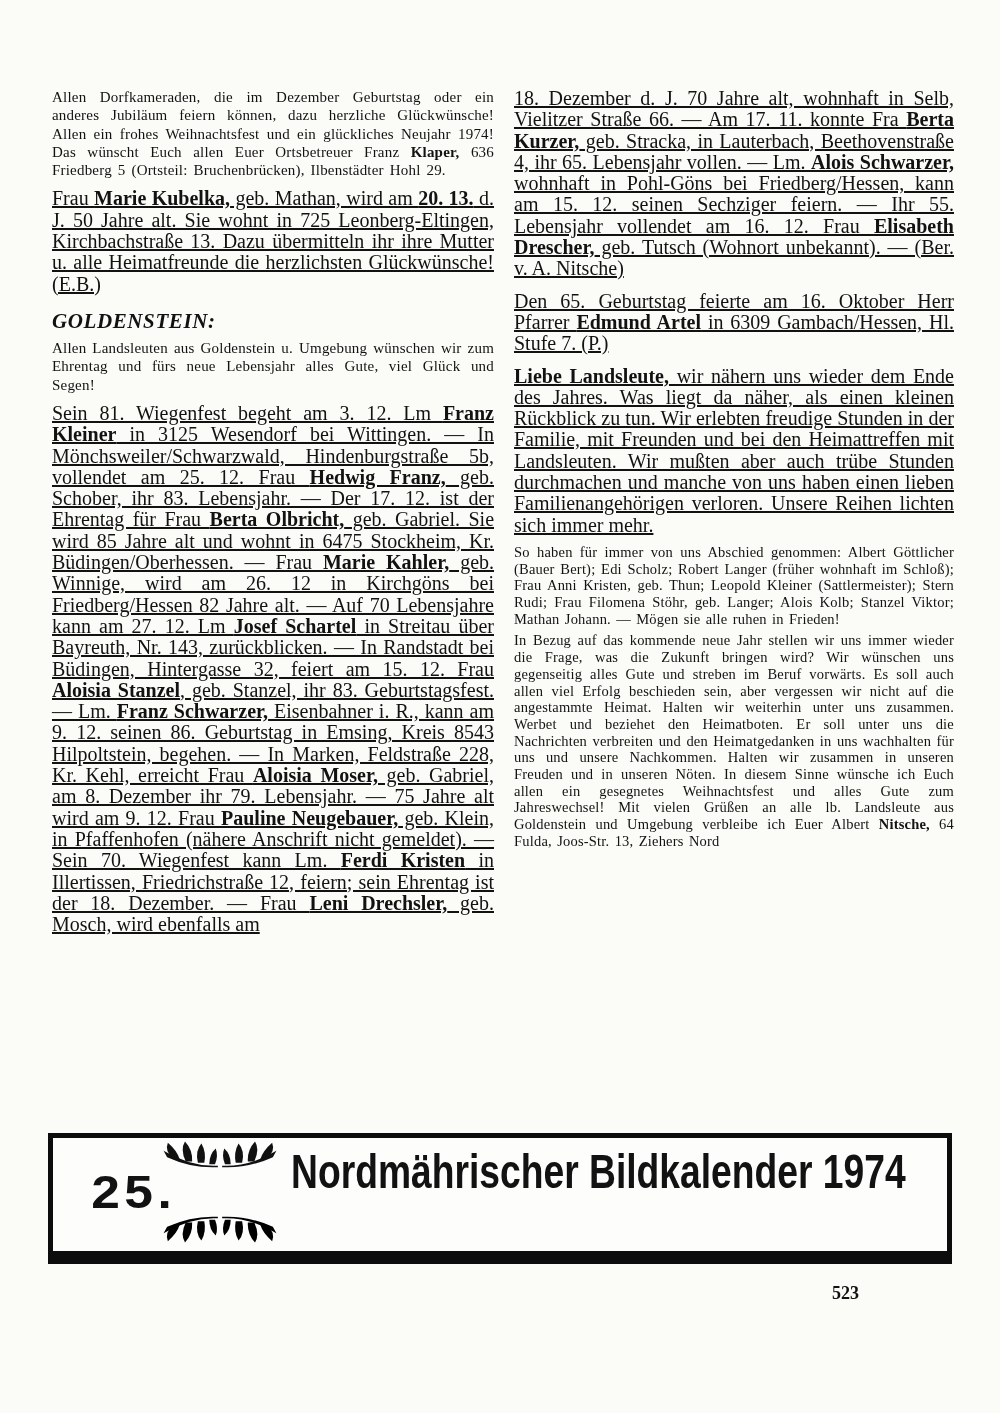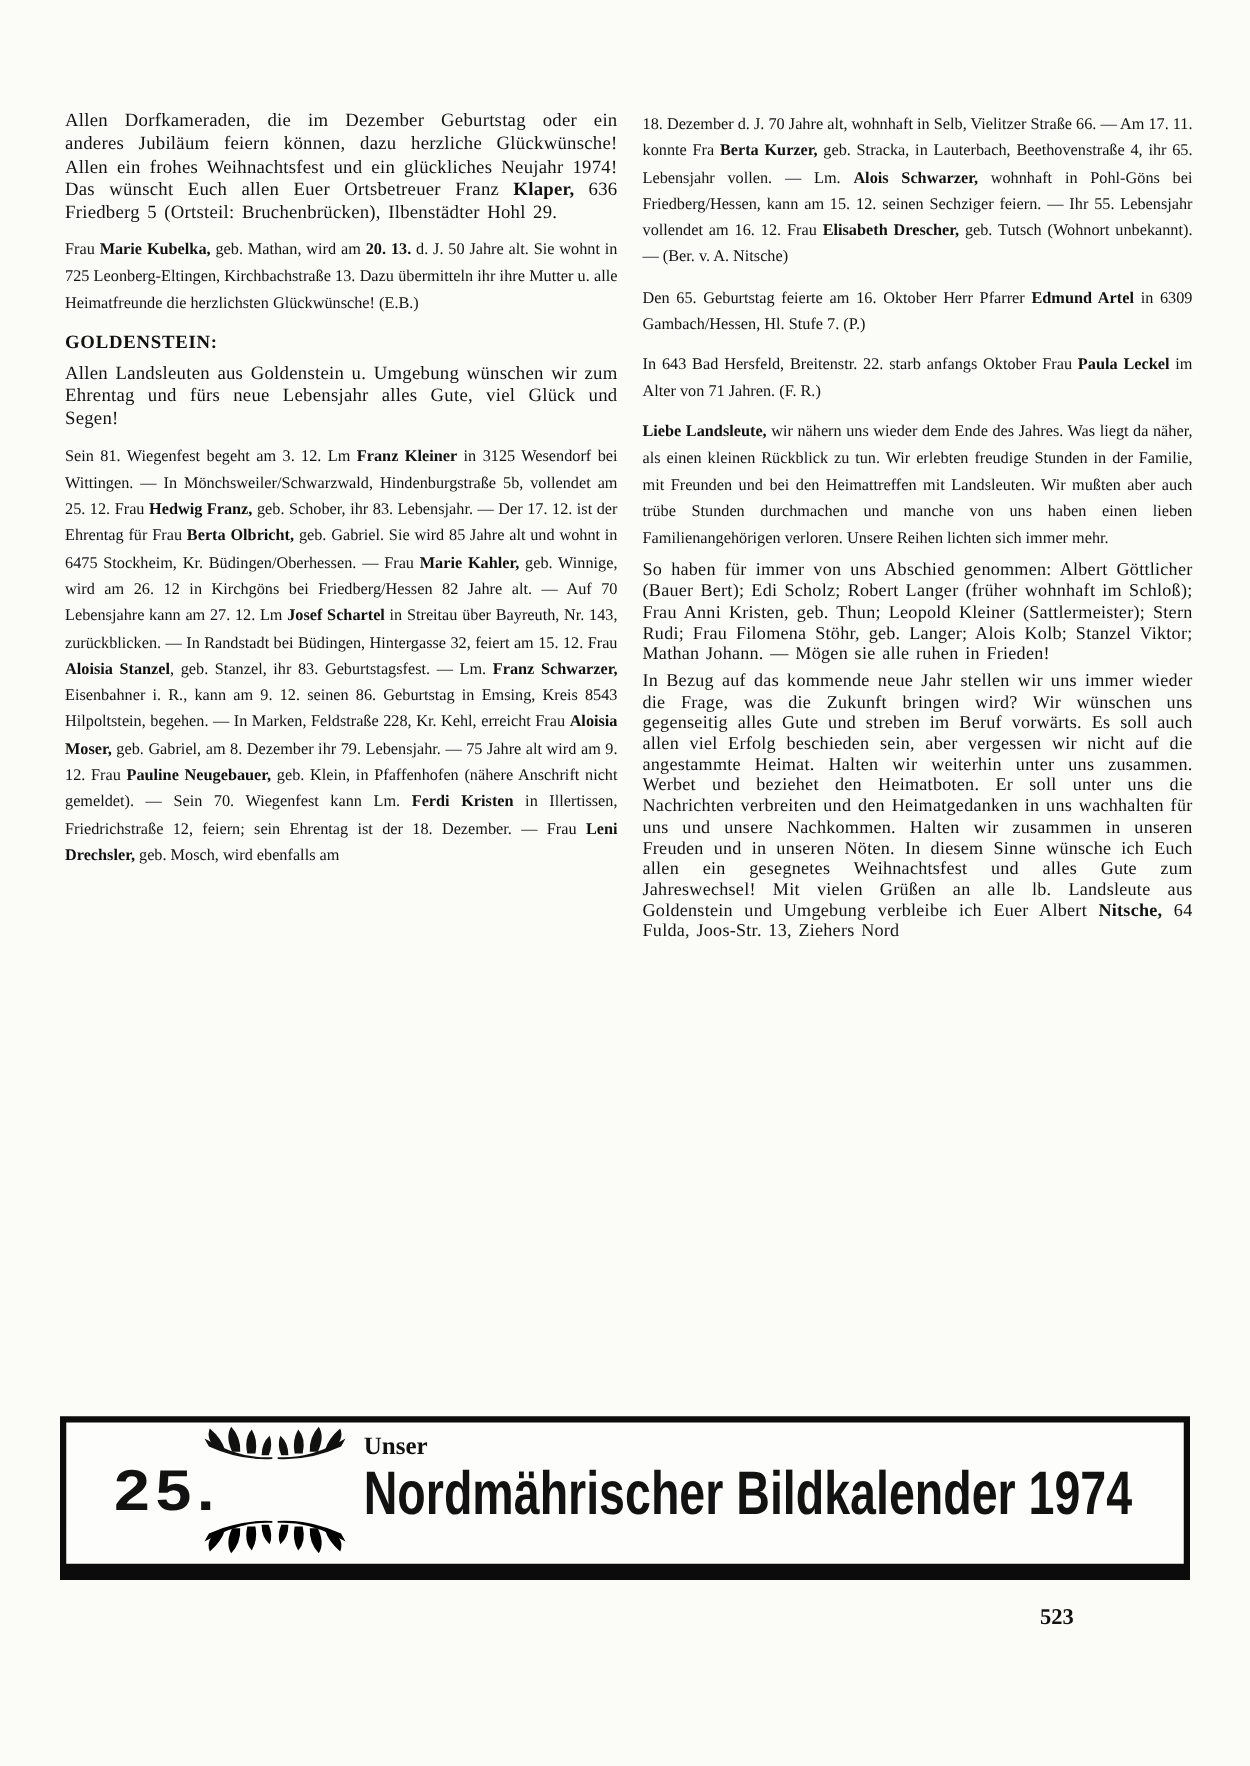--- a/index.html
+++ b/index.html
@@ -14,23 +14,23 @@
   
   .col{position:absolute;top:88px;}
   .col-left{left:52px;width:442px;}
   .col-right{left:514px;width:440px;}
 
   p{margin:0;text-align:justify;hyphens:auto;}
   b{font-weight:bold;}
 
   .small-l{font-size:15px;line-height:18.3px;letter-spacing:.2px;word-spacing:2px;margin-bottom:9px;}
   .small-r{font-size:14.5px;line-height:16.7px;letter-spacing:.2px;word-spacing:1.5px;}
-  .large{font-size:13px;line-height:21.3px;margin-bottom:11px;}
+  .large{font-size:20px;line-height:21.3px;margin-bottom:11px;text-decoration:underline;}
 
-  .h1{font-weight:bold;font-size:15px;line-height:1.15;letter-spacing:.6px;margin:14px 0 6px;}
+  .h1{font-weight:bold;font-size:21px;line-height:1.15;letter-spacing:.6px;margin:14px 0 6px;font-style:italic;}
   .h2{font-weight:bold;font-size:19px;line-height:1.15;margin:0 0 8px;}
 
   .gap-sm{margin-bottom:5px;}
 
   
   .ad{
     position:absolute;left:48px;top:1133px;width:904px;height:131px;
     box-sizing:border-box;background:#fdfdfb;
     border:5px solid #0c0c0c;border-bottom-width:13px;
   }
@@ -66,21 +66,20 @@
     <p class="small-l">Allen Dorfkameraden, die im Dezember Geburtstag oder ein anderes Jubiläum feiern können, dazu herzliche Glückwünsche! Allen ein frohes Weihnachtsfest und ein glückliches Neujahr 1974! Das wünscht Euch allen Euer Ortsbetreuer Franz <b>Klaper,</b> 636 Friedberg 5 (Ortsteil: Bruchenbrücken), Ilbenstädter Hohl 29.</p>
     <p class="large">Frau <b>Marie Kubelka,</b> geb. Mathan, wird am <b>20. 13.</b> d. J. 50 Jahre alt. Sie wohnt in 725 Leonberg-Eltingen, Kirchbachstraße 13. Dazu übermitteln ihr ihre Mutter u. alle Heimatfreunde die herzlichsten Glückwünsche! (E.B.)</p>
     <div class="h1">GOLDENSTEIN:</div>
     <p class="small-l">Allen Landsleuten aus Goldenstein u. Umgebung wünschen wir zum Ehrentag und fürs neue Lebensjahr alles Gute, viel Glück und Segen!</p>
     <p class="large">Sein 81. Wiegenfest begeht am 3. 12. Lm <b>Franz Kleiner</b> in 3125 Wesendorf bei Wittingen. — In Mönchsweiler/Schwarzwald, Hindenburgstraße 5b, vollendet am 25. 12. Frau <b>Hedwig Franz,</b> geb. Schober, ihr 83. Lebensjahr. — Der 17. 12. ist der Ehrentag für Frau <b>Berta Olbricht,</b> geb. Gabriel. Sie wird 85 Jahre alt und wohnt in 6475 Stockheim, Kr. Büdingen/Oberhessen. — Frau <b>Marie Kahler,</b> geb. Winnige, wird am 26. 12 in Kirchgöns bei Friedberg/Hessen 82 Jahre alt. — Auf 70 Lebensjahre kann am 27. 12. Lm <b>Josef Schartel</b> in Streitau über Bayreuth, Nr. 143, zurückblicken. — In Randstadt bei Büdingen, Hintergasse 32, feiert am 15. 12. Frau <b>Aloisia Stanzel</b>, geb. Stanzel, ihr 83. Geburtstagsfest. — Lm. <b>Franz Schwarzer,</b> Eisenbahner i. R., kann am 9. 12. seinen 86. Geburtstag in Emsing, Kreis 8543 Hilpoltstein, begehen. — In Marken, Feldstraße 228, Kr. Kehl, erreicht Frau <b>Aloisia Moser,</b> geb. Gabriel, am 8. Dezember ihr 79. Lebensjahr. — 75 Jahre alt wird am 9. 12. Frau <b>Pauline Neugebauer,</b> geb. Klein, in Pfaffenhofen (nähere Anschrift nicht gemeldet). — Sein 70. Wiegenfest kann Lm. <b>Ferdi Kristen</b> in Illertissen, Friedrichstraße 12, feiern; sein Ehrentag ist der 18. Dezember. — Frau <b>Leni Drechsler,</b> geb. Mosch, wird ebenfalls am</p>
   </div>
 
   <div class="col col-right">
     <p class="large">18. Dezember d. J. 70 Jahre alt, wohnhaft in Selb, Vielitzer Straße 66. — Am 17. 11. konnte Fra <b>Berta Kurzer,</b> geb. Stracka, in Lauterbach, Beethovenstraße 4, ihr 65. Lebensjahr vollen. — Lm. <b>Alois Schwarzer,</b> wohnhaft in Pohl-Göns bei Friedberg/Hessen, kann am 15. 12. seinen Sechziger feiern. — Ihr 55. Lebensjahr vollendet am 16. 12. Frau <b>Elisabeth Drescher,</b> geb. Tutsch (Wohnort unbekannt). — (Ber. v. A. Nitsche)</p>
     <p class="large">Den 65. Geburtstag feierte am 16. Oktober Herr Pfarrer <b>Edmund Artel</b> in 6309 Gambach/Hessen, Hl. Stufe 7. (P.)</p>
-    <p class="large">In 643 Bad Hersfeld, Breitenstr. 22. starb anfangs Oktober Frau <b>Paula Leckel</b> im Alter von 71 Jahren. (F. R.)</p>
     <p class="large" style="margin-bottom:8px;"><b>Liebe Landsleute,</b> wir nähern uns wieder dem Ende des Jahres. Was liegt da näher, als einen kleinen Rückblick zu tun. Wir erlebten freudige Stunden in der Familie, mit Freunden und bei den Heimattreffen mit Landsleuten. Wir mußten aber auch trübe Stunden durchmachen und manche von uns haben einen lieben Familienangehörigen verloren. Unsere Reihen lichten sich immer mehr.</p>
     <p class="small-r gap-sm">So haben für immer von uns Abschied genommen: Albert Göttlicher (Bauer Bert); Edi Scholz; Robert Langer (früher wohnhaft im Schloß); Frau Anni Kristen, geb. Thun; Leopold Kleiner (Sattlermeister); Stern Rudi; Frau Filomena Stöhr, geb. Langer; Alois Kolb; Stanzel Viktor; Mathan Johann. — Mögen sie alle ruhen in Frieden!</p>
     <p class="small-r">In Bezug auf das kommende neue Jahr stellen wir uns immer wieder die Frage, was die Zukunft bringen wird? Wir wünschen uns gegenseitig alles Gute und streben im Beruf vorwärts. Es soll auch allen viel Erfolg beschieden sein, aber vergessen wir nicht auf die angestammte Heimat. Halten wir weiterhin unter uns zusammen. Werbet und beziehet den Heimatboten. Er soll unter uns die Nachrichten verbreiten und den Heimatgedanken in uns wachhalten für uns und unsere Nachkommen. Halten wir zusammen in unseren Freuden und in unseren Nöten. In diesem Sinne wünsche ich Euch allen ein gesegnetes Weihnachtsfest und alles Gute zum Jahreswechsel! Mit vielen Grüßen an alle lb. Landsleute aus Goldenstein und Umgebung verbleibe ich Euer Albert <b>Nitsche,</b> 64 Fulda, Joos-Str. 13, Ziehers Nord</p>
   </div>
 
   <div class="ad">
     <div class="ad-left">
       <svg class="laurel" viewBox="0 0 170 42" aria-hidden="true">
         <g fill="#111">
           <g id="branchL">
@@ -93,20 +92,19 @@
           <use href="#branchL" transform="translate(170,0) scale(-1,1)"></use>
         </g>
       </svg>
       <span class="ad-num">25.</span>
       <svg class="laurel flip" viewBox="0 0 170 42" aria-hidden="true">
         <use href="#branchL"></use>
         <use href="#branchL" transform="translate(170,0) scale(-1,1)"></use>
       </svg>
     </div>
     <div class="ad-right">
-      <div class="ad-intro">Unser</div>
       <div class="ad-title">Nordmährischer Bildkalender 1974</div>
     </div>
   </div>
 
   <div class="page-number">523</div>
 
 </div>
 
 </body></html>

